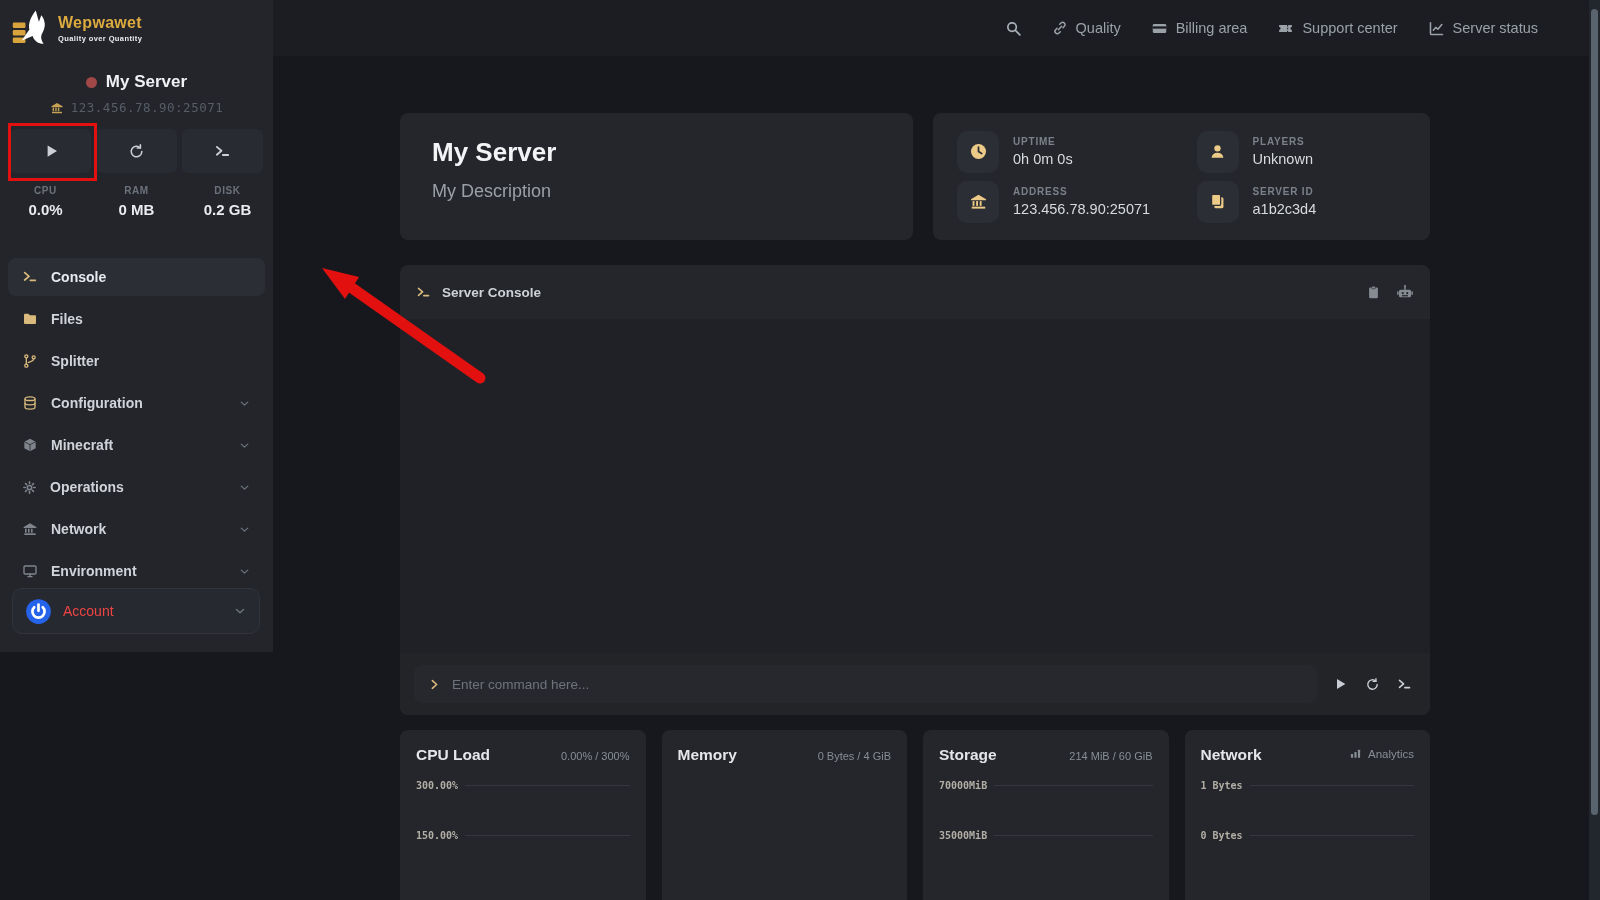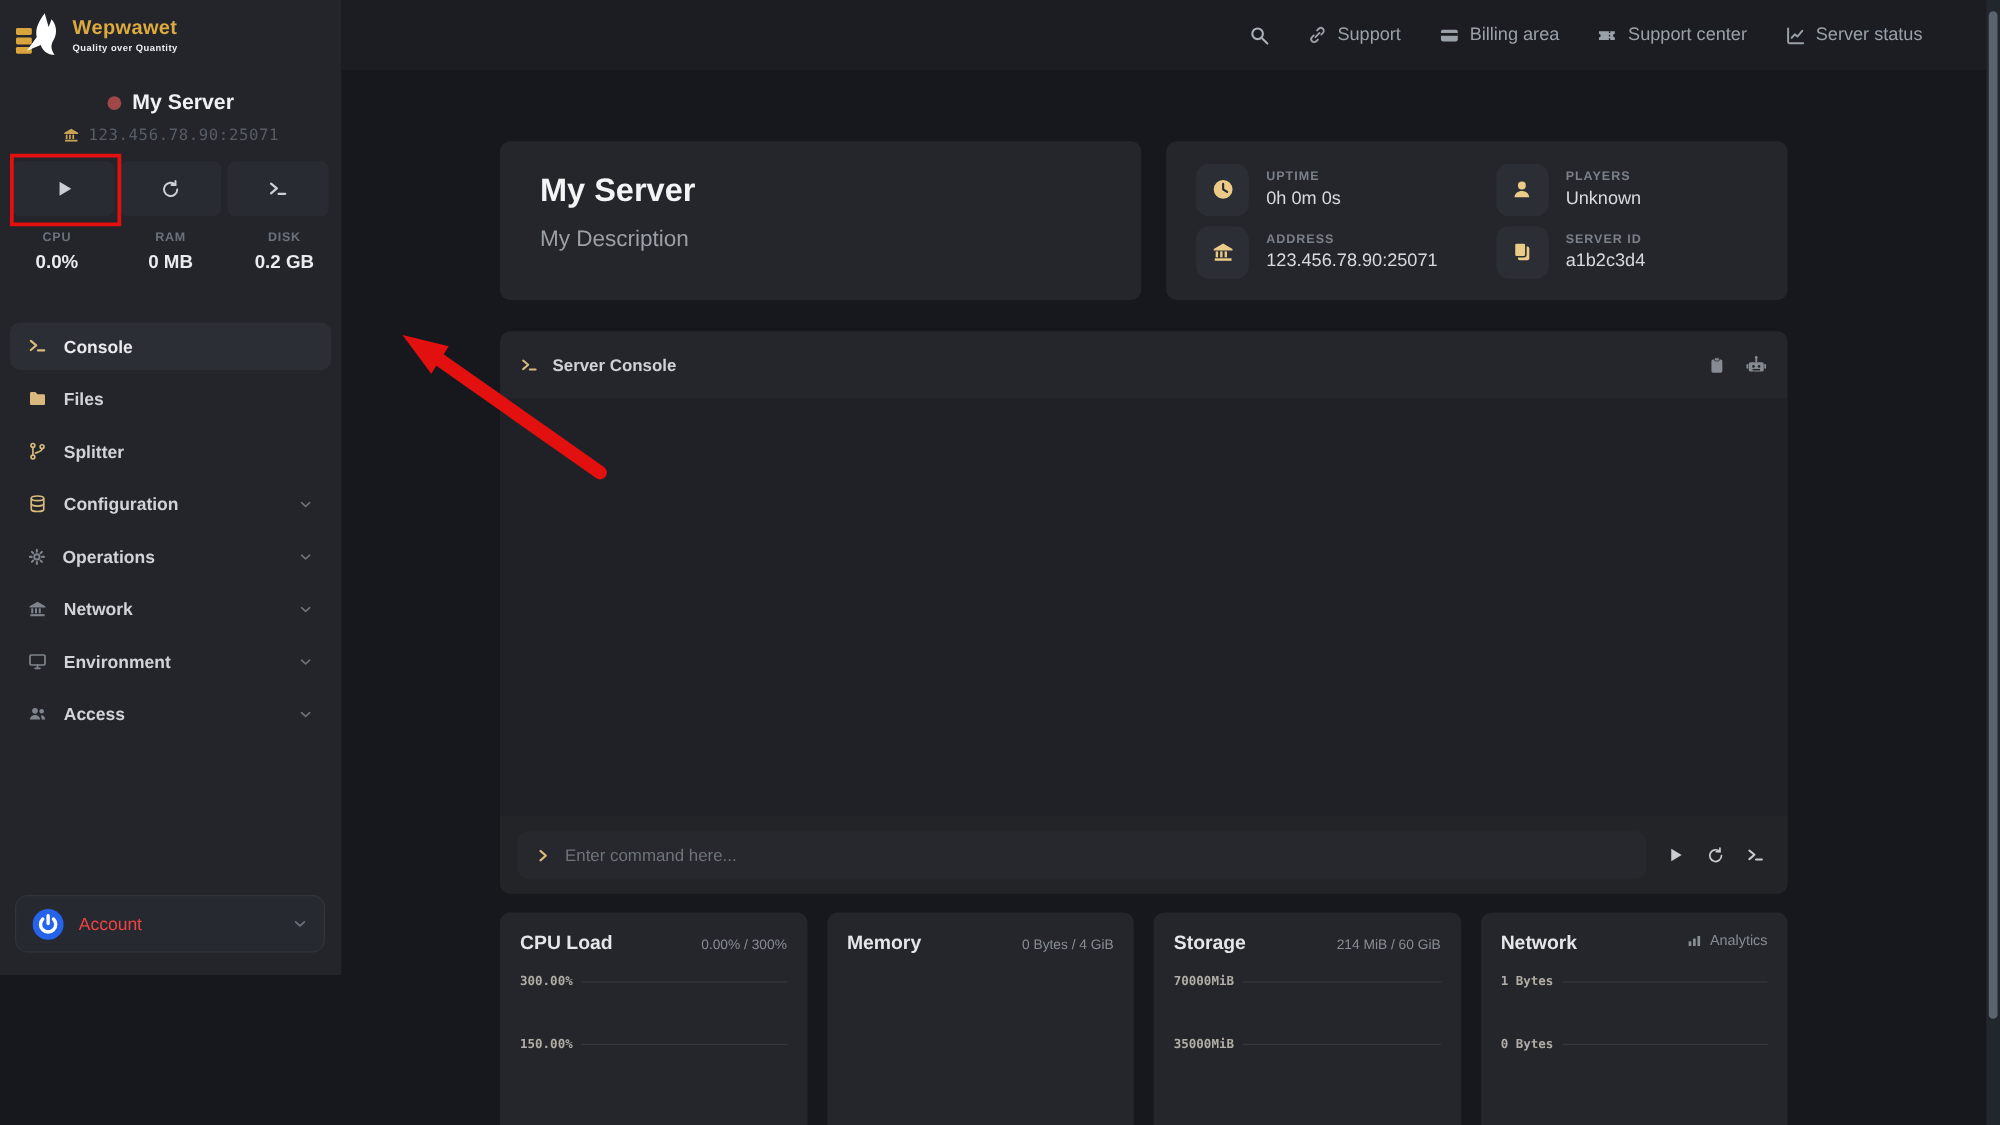--- a/index.html
+++ b/index.html
@@ -1,20 +1,20 @@
 <!DOCTYPE html>
 <html><head>
 <meta charset="utf-8">
 <style>
   * { margin:0; padding:0; box-sizing:border-box; }
   html,body { width:1600px; height:900px; overflow:hidden; }
   body { background:#17181d; font-family:"Liberation Sans", sans-serif; position:relative; color:#d3d6db; }
 
   
-  .sidebar { position:absolute; left:0; top:0; width:273px; height:780px; background:#23252b; z-index:5; }
+  .sidebar { position:absolute; left:0; top:0; width:273px; height:652px; background:#23252b; z-index:5; }
   .brand { display:flex; align-items:center; gap:8px; padding:9px 12px; }
   .brand-name { color:#dcaa3f; font-weight:bold; font-size:16px; letter-spacing:.3px; }
   .brand-tagline { color:#eceef0; font-weight:bold; font-size:7.5px; letter-spacing:.4px; margin-top:2px; }
   .server-head { text-align:center; margin-top:16px; }
   .server-name-row { display:flex; align-items:center; justify-content:center; gap:9px; }
   .status-dot { width:11px; height:11px; border-radius:50%; background:#a04747; }
   .server-name { font-size:17px; font-weight:bold; color:#f0f1f3; }
   .server-address-row { display:flex; align-items:center; justify-content:center; gap:7px; margin-top:8px; color:#c8a254; }
   .server-address { font-family:"DejaVu Sans Mono", monospace; font-size:12.5px; color:#575d66; letter-spacing:.5px; }
   .power-row { display:grid; grid-template-columns:repeat(3,1fr); gap:5px; margin:14px 10px 0; }
@@ -201,20 +201,34 @@
         </span>
       <span>Configuration</span>
       <span class="chevron">
           <svg width="13" height="13" viewBox="0 0 24 24" fill="none" stroke="currentColor" stroke-width="2.4" stroke-linecap="round" stroke-linejoin="round">
             <path d="M6 9.5l6 5.5 6-5.5"></path>
           </svg>
         </span>
     </div>
     <div class="menu-item">
       <span class="icon-gray" style="display:flex;">
+          <svg width="16" height="16" viewBox="0 0 24 24">
+            <path d="M12 2.5l8.5 4.7v9.6L12 21.5l-8.5-4.7V7.2z" fill="currentColor"></path>
+            <path d="M12 11.5v9M3.5 7.2l8.5 4.3 8.5-4.3" stroke="#23252b" stroke-width="1.2" fill="none"></path>
+          </svg>
+        </span>
+      <span>Minecraft</span>
+      <span class="chevron">
+          <svg width="13" height="13" viewBox="0 0 24 24" fill="none" stroke="currentColor" stroke-width="2.4" stroke-linecap="round" stroke-linejoin="round">
+            <path d="M6 9.5l6 5.5 6-5.5"></path>
+          </svg>
+        </span>
+    </div>
+    <div class="menu-item">
+      <span class="icon-gray" style="display:flex;">
           <svg width="15" height="15" viewBox="0 0 24 24">
             <circle cx="12" cy="12" r="3.4" fill="none" stroke="currentColor" stroke-width="2.4"></circle>
             <g stroke="currentColor" stroke-width="2.6" stroke-linecap="round">
               <path d="M12 3v2.4M12 18.6V21M3 12h2.4M18.6 12H21M5.6 5.6l1.7 1.7M16.7 16.7l1.7 1.7M5.6 18.4l1.7-1.7M16.7 7.3l1.7-1.7"></path>
             </g>
           </svg>
         </span>
       <span>Operations</span>
       <span class="chevron">
           <svg width="13" height="13" viewBox="0 0 24 24" fill="none" stroke="currentColor" stroke-width="2.4" stroke-linecap="round" stroke-linejoin="round">
@@ -296,21 +310,21 @@
       </svg>
   </span>
   <span class="nav-item">
     <span style="display:flex;">
         <svg width="16" height="16" viewBox="0 0 24 24" fill="none" stroke="currentColor" stroke-width="2.2" stroke-linecap="round">
           <path d="M9.5 14.5l5-5"></path>
           <path d="M7.5 12.5l-2 2a3.5 3.5 0 005 5l2-2"></path>
           <path d="M16.5 11.5l2-2a3.5 3.5 0 00-5-5l-2 2"></path>
         </svg>
       </span>
-    <span>Support</span>
+    <span>Quality</span>
   </span>
   <span class="nav-item">
     <span style="display:flex;">
         <svg width="17" height="17" viewBox="0 0 24 24">
           <rect x="2.5" y="5.5" width="19" height="13" rx="2" fill="currentColor"></rect>
           <rect x="2.5" y="9" width="19" height="3.2" fill="#1b1d23"></rect>
         </svg>
       </span>
     <span>Billing area</span>
   </span>

